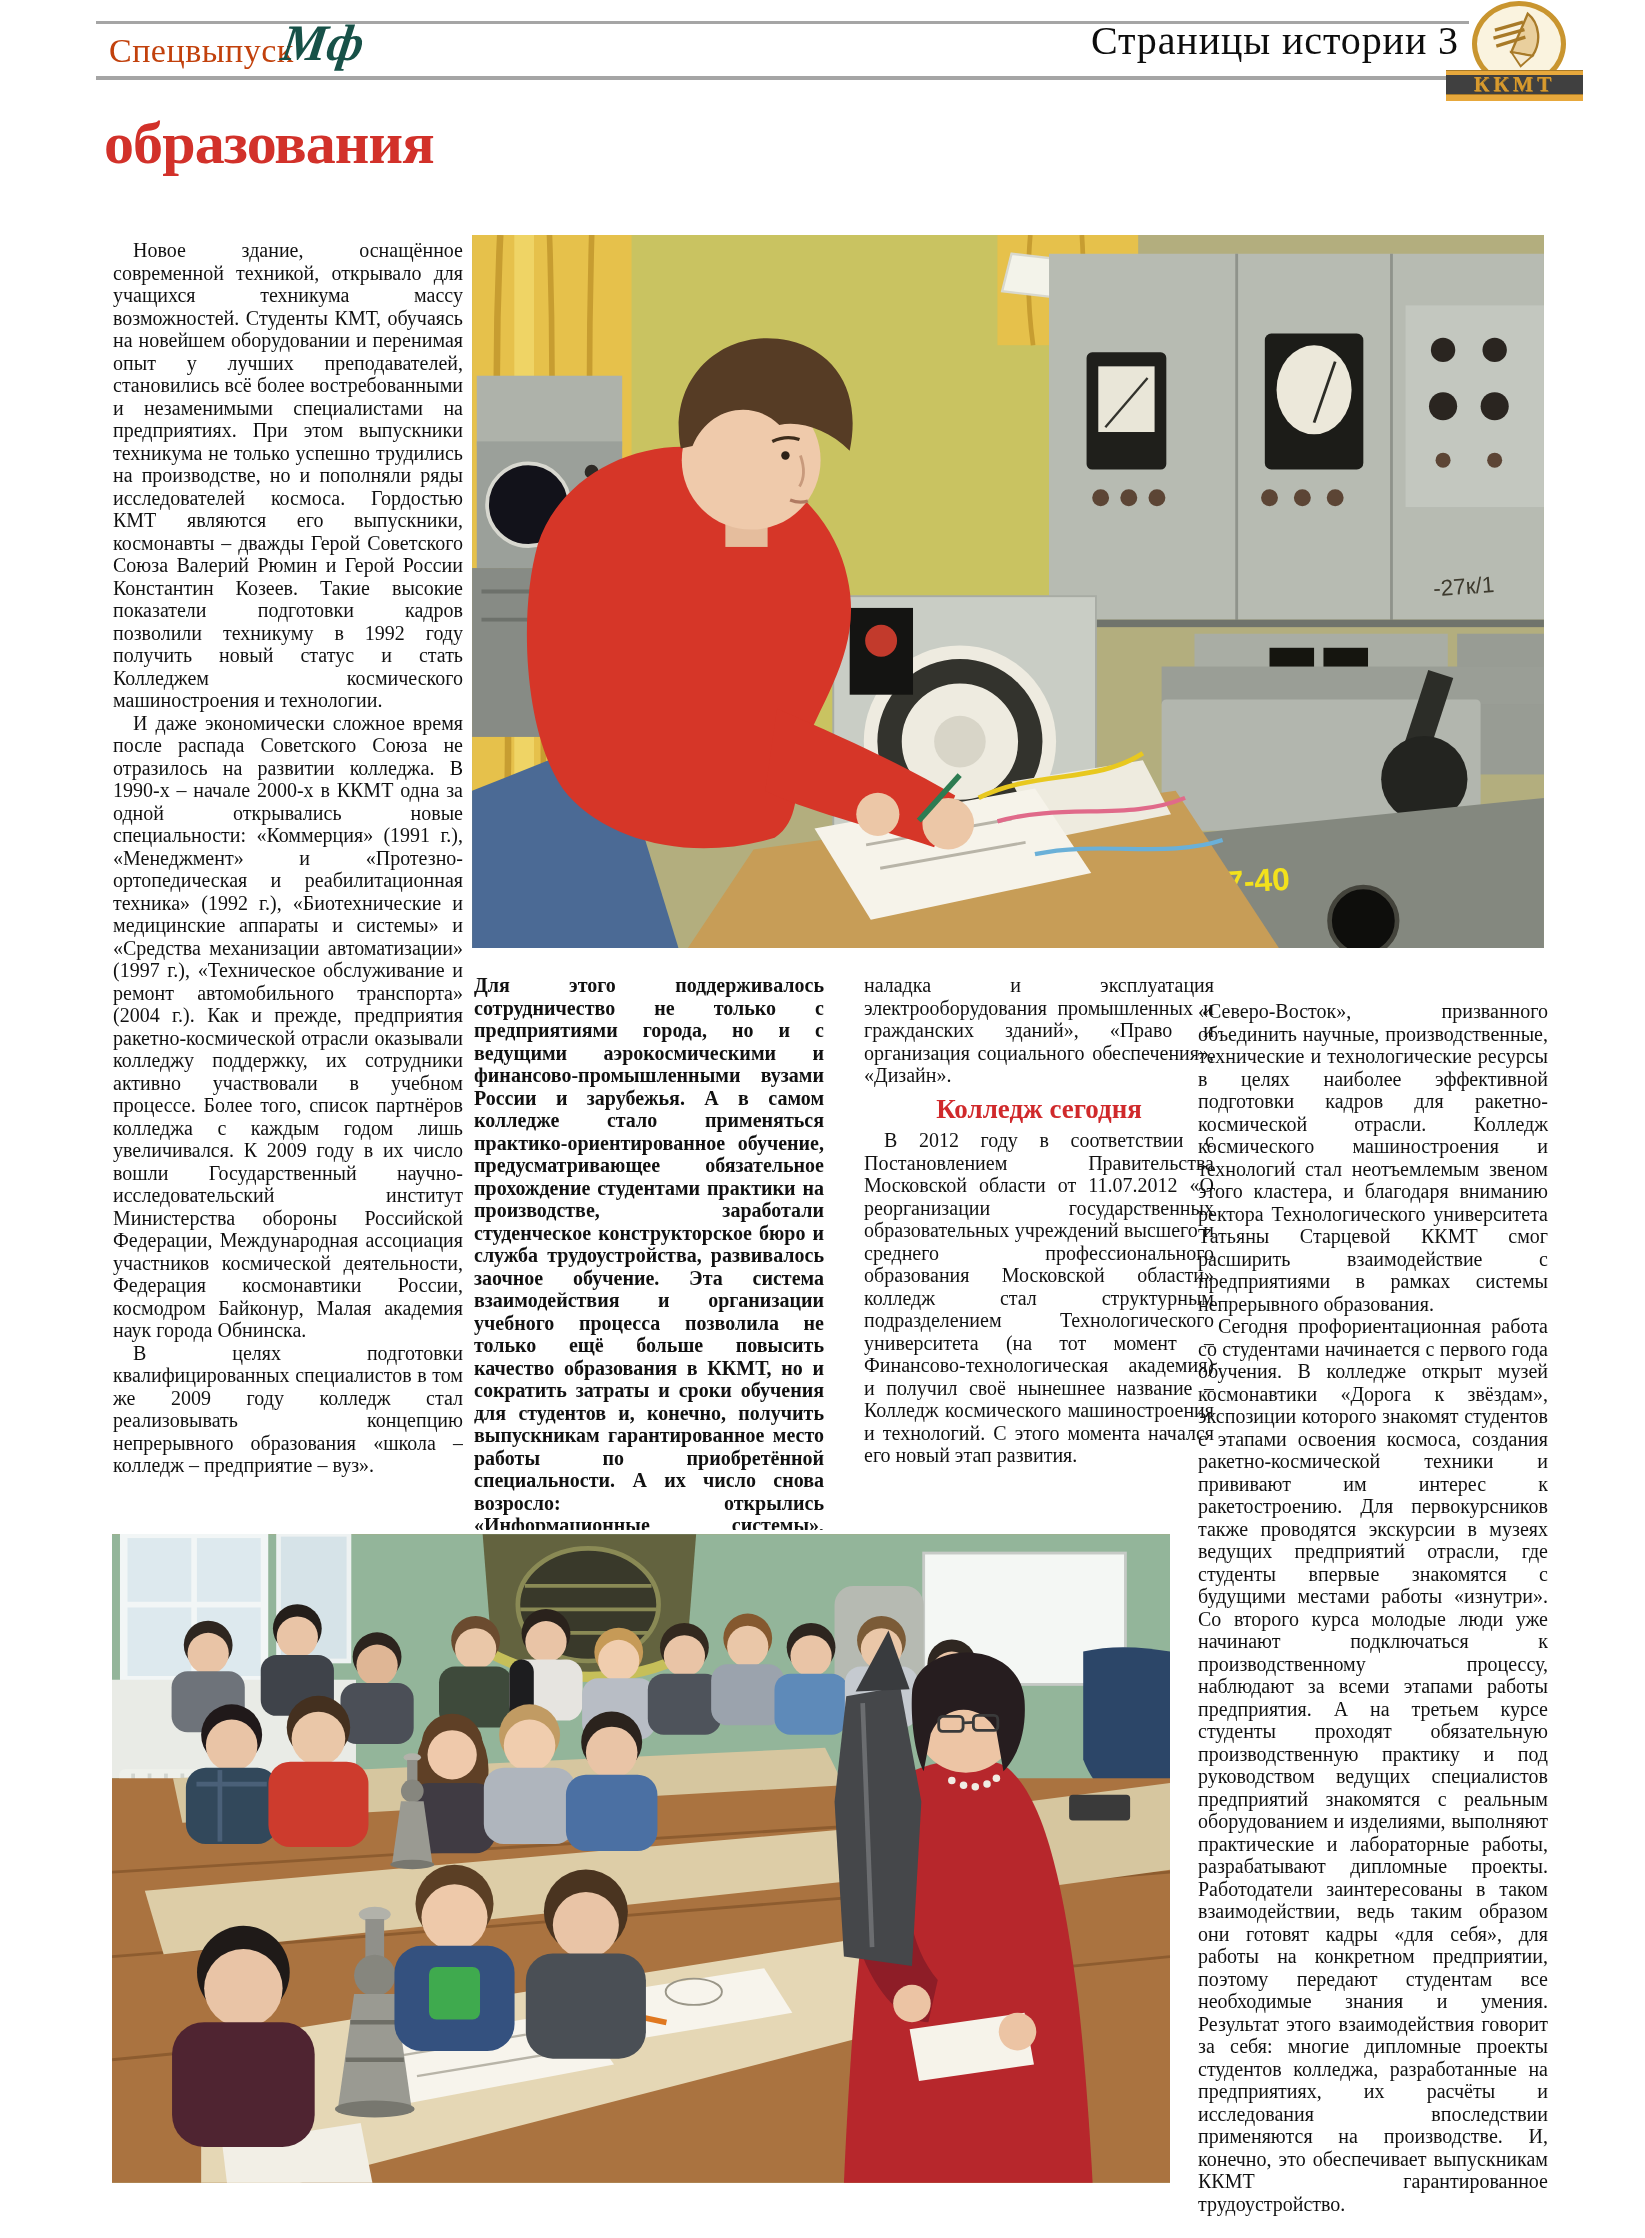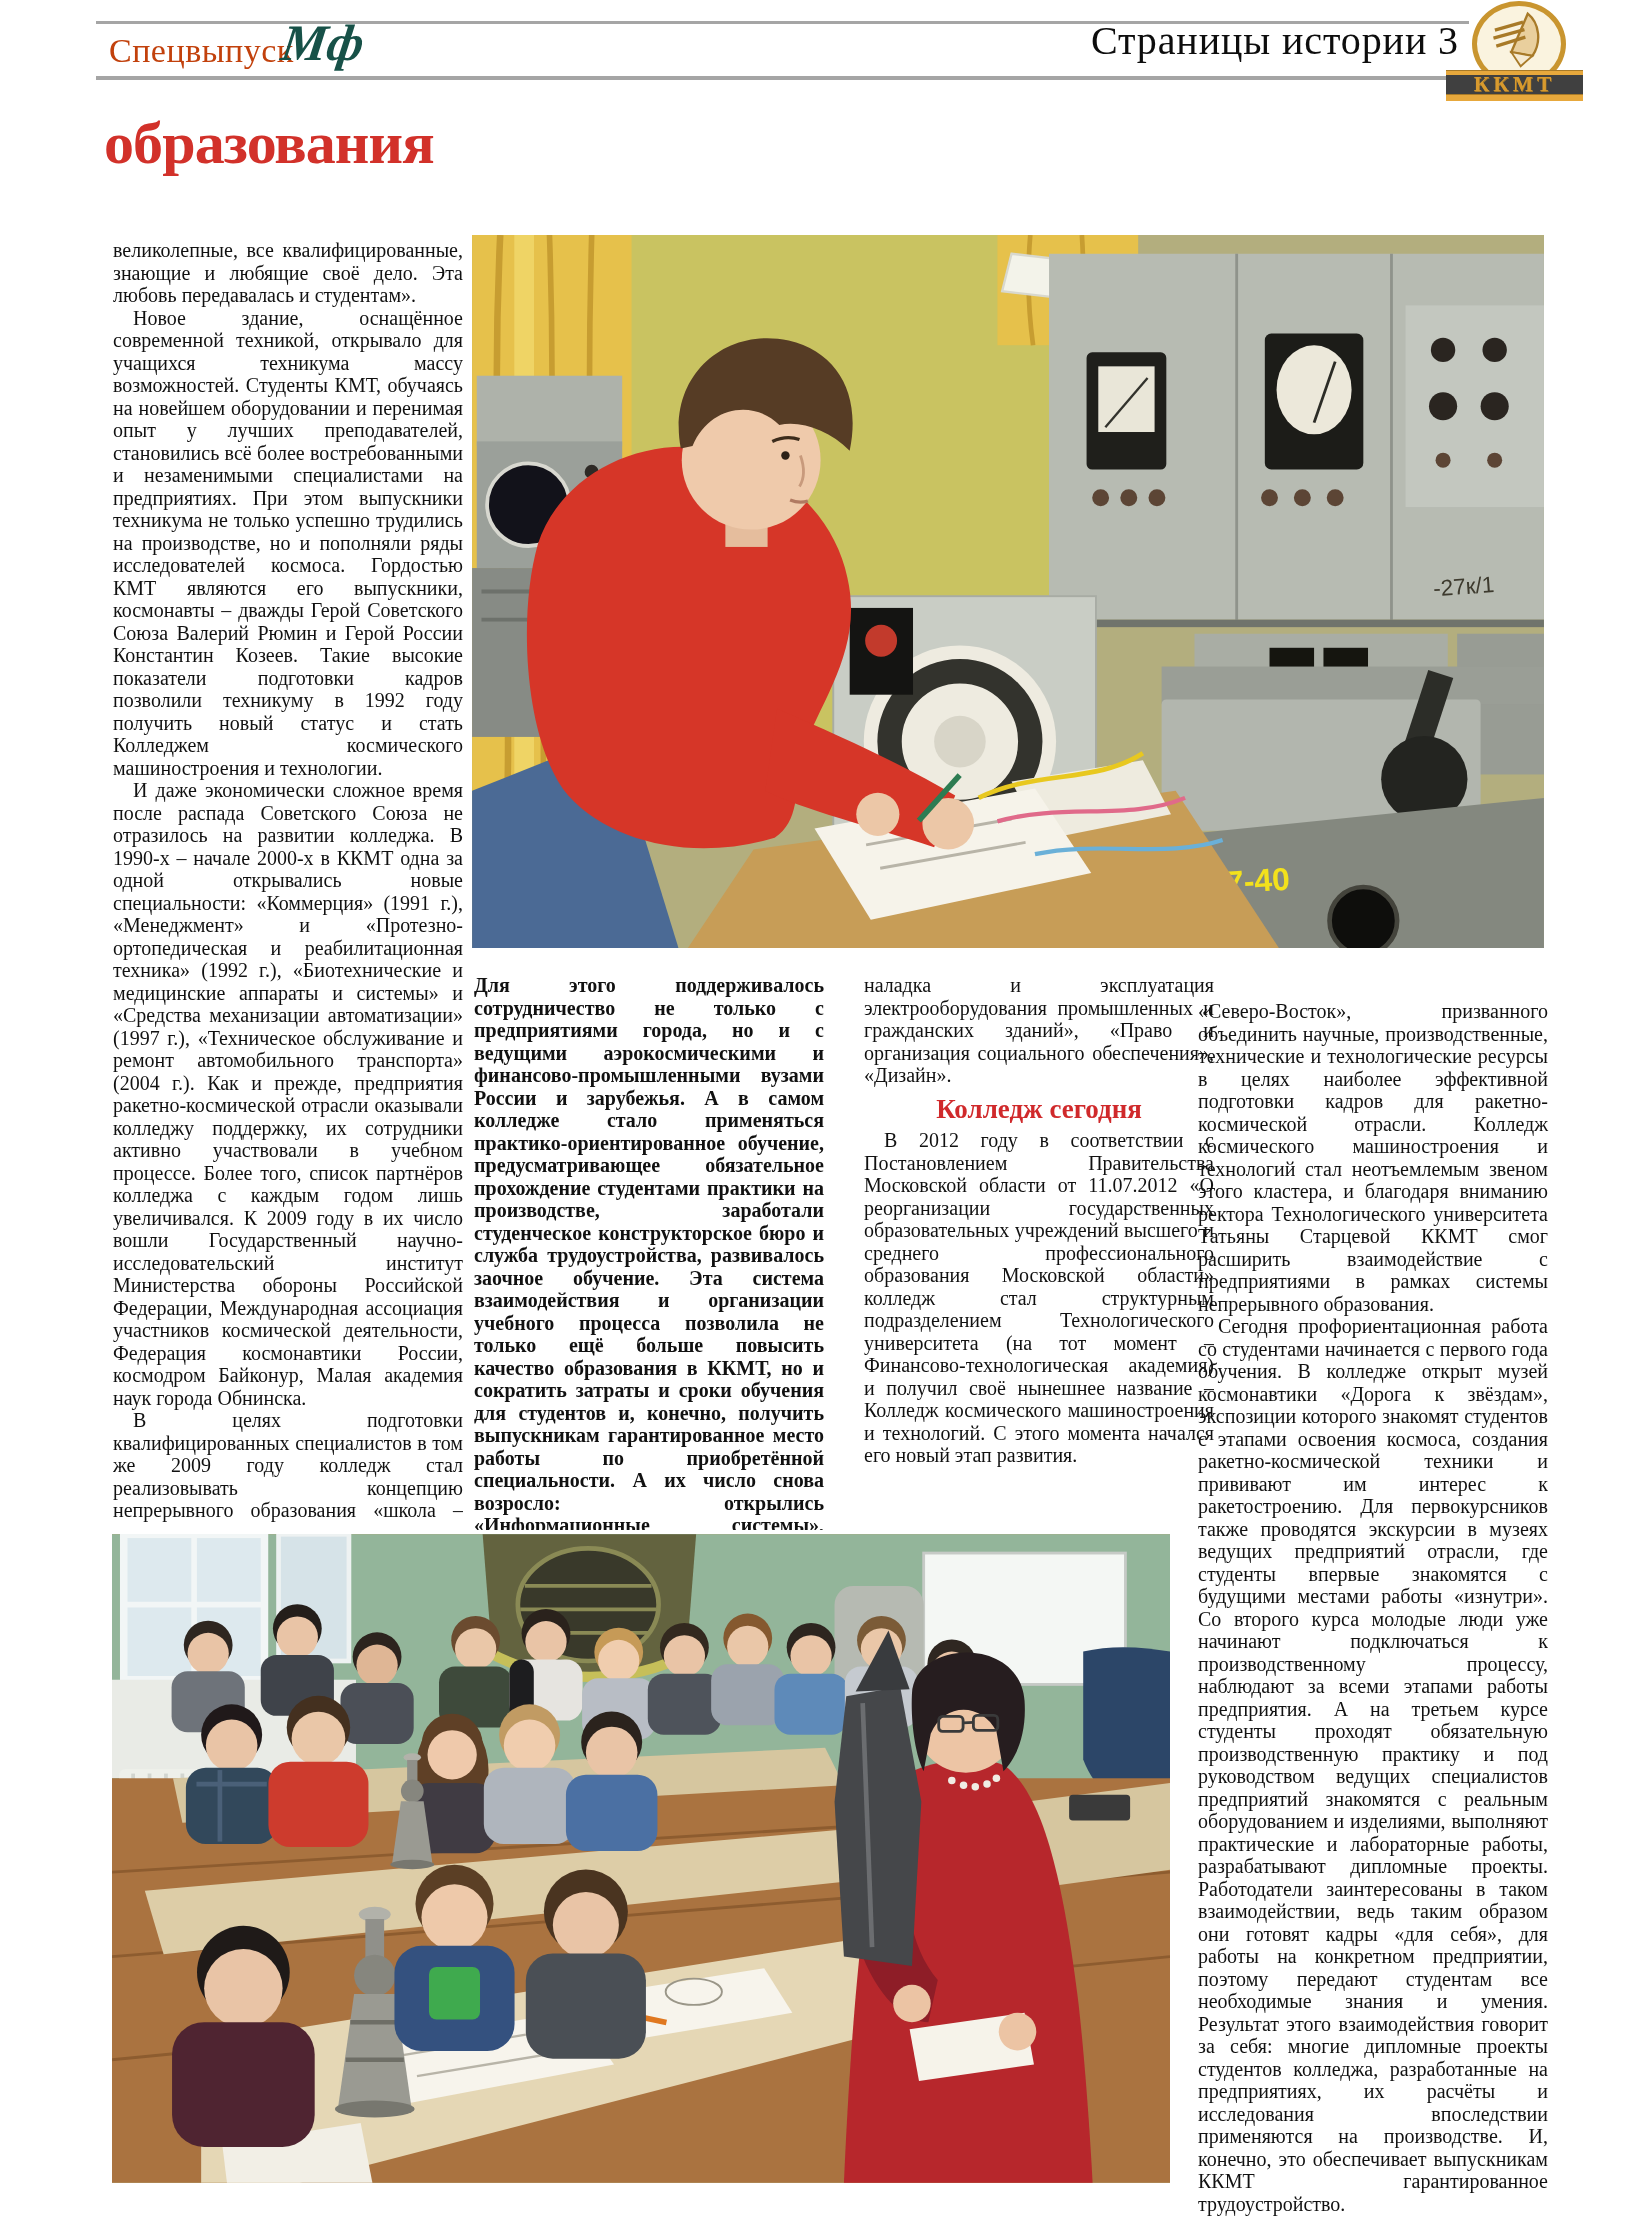--- a/index.html
+++ b/index.html
@@ -48,21 +48,20 @@
     <path d="M60,92 L105,100 L80,122 Z" fill="#f5ead2" stroke="#a87a28" stroke-width="4"></path>
   </svg>
   <div class="bar" style="top:69px;"></div>
   <div class="kkmt-text">ККМТ</div>
   <div class="bar" style="top:93px;"></div>
 </div>
 
 <div class="abs headline" style="left:104px;top:113px;">образования</div>
 
 <div class="abs col" style="left:113px;top:239px;height:1291px;">
-    <p class="">великолепные, все квалифицированные, знающие и любящие своё дело. Эта любовь передавалась и студентам».</p>
     <p class="indent">Новое здание, оснащённое современной техникой, открывало для учащихся техникума массу возможностей. Студенты КМТ, обучаясь на новейшем оборудовании и перенимая опыт у лучших преподавателей, становились всё более востребованными и незаменимыми специалистами на предприятиях. При этом выпускники техникума не только успешно трудились на производстве, но и пополняли ряды исследователей космоса. Гордостью КМТ являются его выпускники, космонавты – дважды Герой Советского Союза Валерий Рюмин и Герой России Константин Козеев. Такие высокие показатели подготовки кадров позволили техникуму в 1992 году получить новый статус и стать Колледжем космического машиностроения и технологии.</p>
     <p class="indent">И даже экономически сложное время после распада Советского Союза не отразилось на развитии колледжа. В 1990-х – начале 2000-х в ККМТ одна за одной открывались новые специальности: «Коммерция» (1991 г.), «Менеджмент» и «Протезно-ортопедическая и реабилитационная техника» (1992 г.), «Биотехнические и медицинские аппараты и системы» и «Средства механизации автоматизации» (1997 г.), «Техническое обслуживание и ремонт автомобильного транспорта» (2004 г.). Как и прежде, предприятия ракетно-космической отрасли оказывали колледжу поддержку, их сотрудники активно участвовали в учебном процессе. Более того, список партнёров колледжа с каждым годом лишь увеличивался. К 2009 году в их число вошли Государственный научно-исследовательский институт Министерства обороны Российской Федерации, Международная ассоциация участников космической деятельности, Федерация космонавтики России, космодром Байконур, Малая академия наук города Обнинска.</p>
     <p class="indent">В целях подготовки квалифицированных специалистов в том же 2009 году колледж стал реализовывать концепцию непрерывного образования «школа – колледж – предприятие – вуз».</p>
   </div>
 <div class="abs col" style="left:474px;top:974px;height:556px;font-weight:bold;">
     <p class="">Для этого поддерживалось сотрудничество не только с предприятиями города, но и с ведущими аэрокосмическими и финансово-промышленными вузами России и зарубежья. А в самом колледже стало применяться практико-ориентированное обучение, предусматривающее обязательное прохождение студентами практики на производстве, заработали студенческое конструкторское бюро и служба трудоустройства, развивалось заочное обучение. Эта система взаимодействия и организации учебного процесса позволила не только ещё больше повысить качество образования в ККМТ, но и сократить затраты и сроки обучения для студентов и, конечно, получить выпускникам гарантированное место работы по приобретённой специальности. А их число снова возросло: открылись «Информационные системы», «Строительство и эксплуатация зданий и сооружений», «Монтаж,</p>
   </div>
 <div class="abs col" style="left:836px;top:974px;height:556px;margin-left:28px;">
     <p class="">наладка и эксплуатация электрооборудования промышленных и гражданских зданий», «Право и организация социального обеспечения», «Дизайн».</p>
     <div class="col-heading">Колледж сегодня</div>

